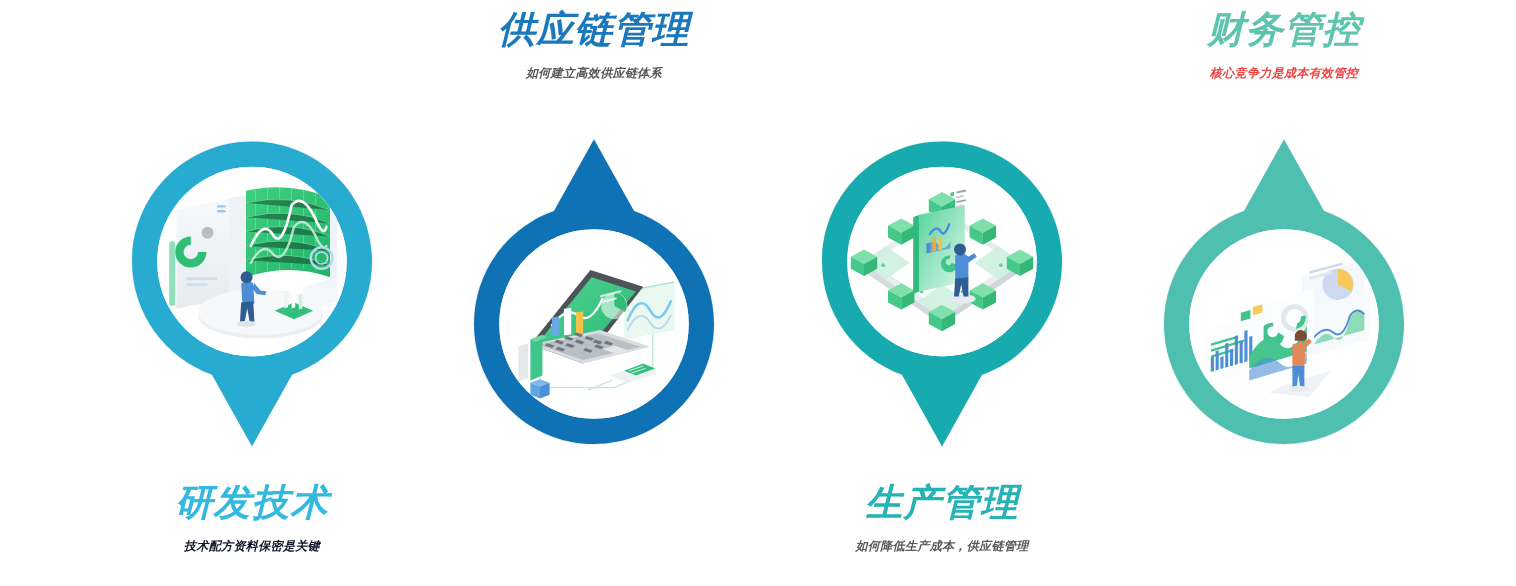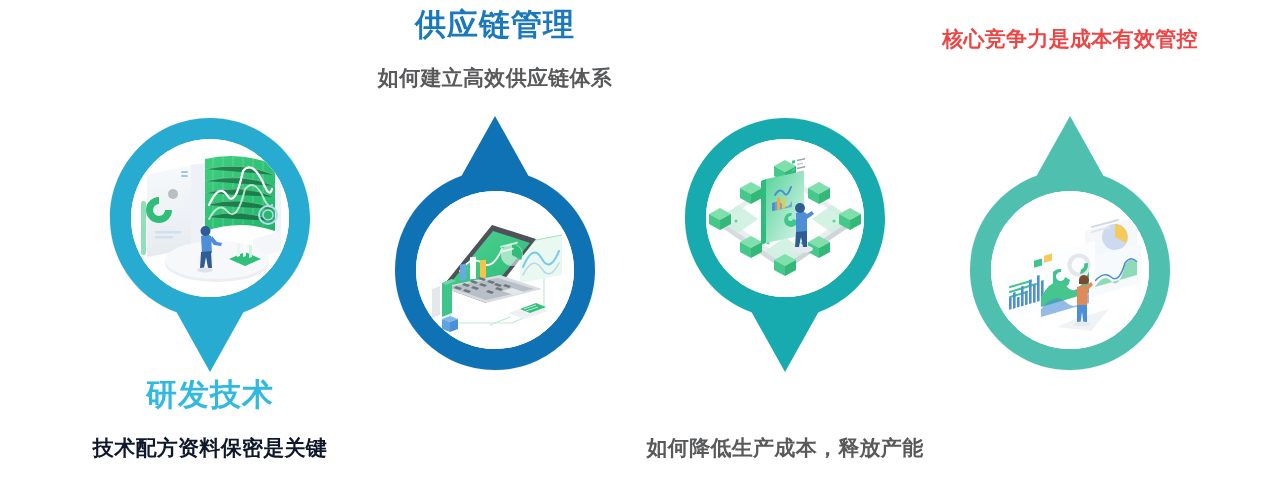--- a/index.html
+++ b/index.html
@@ -19,20 +19,21 @@
     position: relative;
     width: 1263px;
     height: 488px;
   }
 
   .item {
     position: absolute;
     width: 300px;
     height: 488px;
     top: 0;
+    font-style: italic;
   }
   .item-1 { left: 60px; }
   .item-2 { left: 345px; }
   .item-3 { left: 635px; }
   .item-4 { left: 920px; }
 
   
   .caption {
     position: absolute;
     width: 300px;
@@ -43,25 +44,25 @@
   .caption-bottom { bottom: 26px; }
 
   .title {
     font-size: 31px;
     font-weight: bold;
     letter-spacing: 1px;
     line-height: 1.25;
     white-space: nowrap;
   }
   .subtitle {
-    font-size: 21px;
+    font-size: 10px;
     font-weight: bold;
     color: #58595b;
     letter-spacing: 0.3px;
-    margin-top: 19px;
+    margin-top: 9px;
     white-space: nowrap;
   }
 
   
   .pin-wrap {
     position: absolute;
     left: 50%;
     transform: translateX(-50%);
     width: 208px;
     height: 262px;
@@ -393,21 +394,22 @@
             <path d="M90,74 l7,-2 4,3 0,18 -11,1 Z" fill="#4d8ed6"></path>
             <circle cx="94" cy="69" r="5" fill="#2f5d93"></circle>
             <path d="M99,76 l7,-4 2,3 -7,5 Z" fill="#4d8ed6"></path>
             <path d="M90,93 l11,-1 0,16 -4,0 -2,-10 -2,10 -4,0 Z" fill="#2f5d93"></path>
           </svg>
         </div>
       </div>
     </div>
 
     <div class="caption caption-bottom">
-      <div class="subtitle" style="color: rgb(88, 89, 91);">如何降低生产成本，释放产能</div>
+      <div class="title" style="color:#25b3b5">生产管理</div>
+      <div class="subtitle" style="color: rgb(88, 89, 91);">如何降低生产成本，供应链管理</div>
     </div>
   </div>
 
   <div class="item item-4">
 
     <div class="pin-wrap pin-up">
       <div class="halo halo-up"></div>
       <svg class="pin-svg" viewBox="0 0 208 262">
         <path d="M104,258 C159.2,258 204,213.2 204,158 C204,114.5 176.2,77.5 137.4,63.8
                  L104,4 L70.6,63.8 C31.8,77.5 4,114.5 4,158
@@ -464,17 +466,18 @@
             <path d="M88,89 a5,5 0 1 1 8,4 l-8,0 Z" fill="#7b4a33"></path>
             <path d="M94,96 l6,-5 2,3 -6,6 Z" fill="#e08a5c"></path>
             <path d="M86,114 l10,0 0,18 -3.5,0 -1.5,-11 -1.5,11 -3.5,0 Z" fill="#4d8ed6"></path>
             <ellipse cx="91" cy="133" rx="8" ry="2.5" fill="#e6eaee"></ellipse>
           </svg>
         </div>
       </div>
     </div>
 
     <div class="caption caption-top">
+      <div class="title" style="color:#5dc4af">财务管控</div>
       <div class="subtitle" style="color: #ef4444;">核心竞争力是成本有效管控</div>
     </div>
   </div>
 
 </div>
 
 </body></html>

